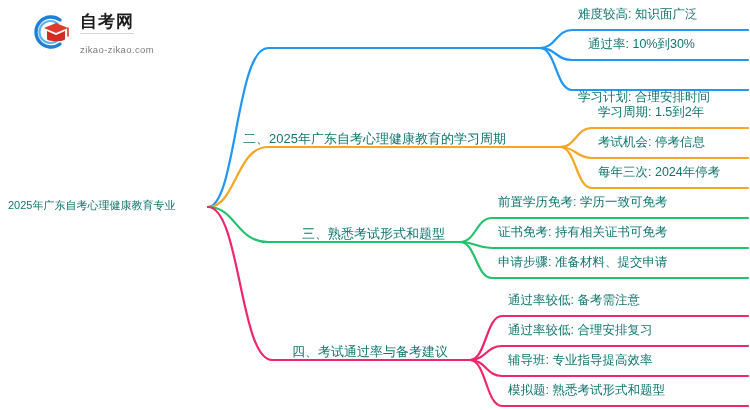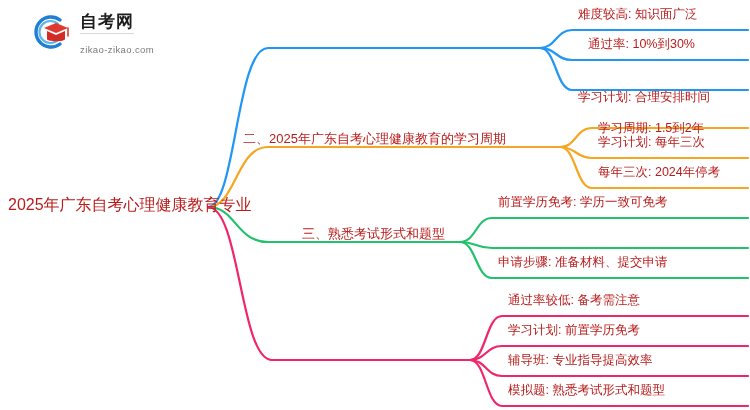--- a/index.html
+++ b/index.html
@@ -66,45 +66,45 @@
     letter-spacing: 0.4px;
     line-height: 13px;
     margin-top: 9px;
   }
   
   .node {
     position: absolute;
     white-space: nowrap;
     font-size: 13px;
     line-height: 16px;
-    color: #b91c1c;
+    color: #0f766e;
   }
   .node.root {
-    font-size: 16px;
+    font-size: 11px;
     left: 8px;
     top: 197px;
   }
   .node.branch {
     font-size: 13px;
   }
   .node.leaf {
     font-size: 12.5px;
   }
   
   .b1 { left: 253px; top: 32px; }
   .b2 { left: 243px; top: 131px; }
   .b3 { left: 302px; top: 226px; }
   .b4 { left: 292px; top: 344px; }
 
   
   .l1a { left: 578px; top: 6px; }
   .l1b { left: 588px; top: 36px; }
   .l1c { left: 578px; top: 66px; margin-top: 23px; }
 
-  .l2a { left: 598px; top: 104px; margin-top: 16px; }
+  .l2a { left: 598px; top: 104px; }
   .l2b { left: 598px; top: 134px; }
   .l2c { left: 598px; top: 164px; }
 
   .l3a { left: 498px; top: 194px; }
   .l3b { left: 498px; top: 224px; }
   .l3c { left: 498px; top: 254px; }
 
   .l4a { left: 508px; top: 292px; }
   .l4b { left: 508px; top: 322px; }
   .l4c { left: 508px; top: 352px; }
@@ -154,30 +154,32 @@
     <div class="logo-text-wrap">
       <div class="logo-title">自考网</div>
       <div class="logo-sub">zikao-zikao.com</div>
     </div>
   </div>
 
   <div class="node root">2025年广东自考心理健康教育专业</div>
 
   <div class="node branch b2">二、2025年广东自考心理健康教育的学习周期</div>
   <div class="node branch b3">三、熟悉考试形式和题型</div>
+  <div class="node branch b4">四、考试通过率与备考建议</div>
 
   <div class="node leaf l1a">难度较高: 知识面广泛</div>
   <div class="node leaf l1b">通过率: 10%到30%</div>
   <div class="node leaf l1c">学习计划: 合理安排时间</div>
 
   <div class="node leaf l2a">学习周期: 1.5到2年</div>
-  <div class="node leaf l2b">学习计划: 每年三次</div>
+  <div class="node leaf l2b">考试机会: 停考信息</div>
   <div class="node leaf l2c">每年三次: 2024年停考</div>
 
   <div class="node leaf l3a">前置学历免考: 学历一致可免考</div>
+  <div class="node leaf l3b">证书免考: 持有相关证书可免考</div>
   <div class="node leaf l4a">通过率较低: 备考需注意</div>
 
   <div class="node leaf l3c">申请步骤: 准备材料、提交申请</div>
-  <div class="node leaf l4b">学习计划: 前置学历免考</div>
+  <div class="node leaf l4b">通过率较低: 合理安排复习</div>
   <div class="node leaf l4c">辅导班: 专业指导提高效率</div>
   <div class="node leaf l4d">模拟题: 熟悉考试形式和题型</div>
 
 </div>
 
 </body></html>

